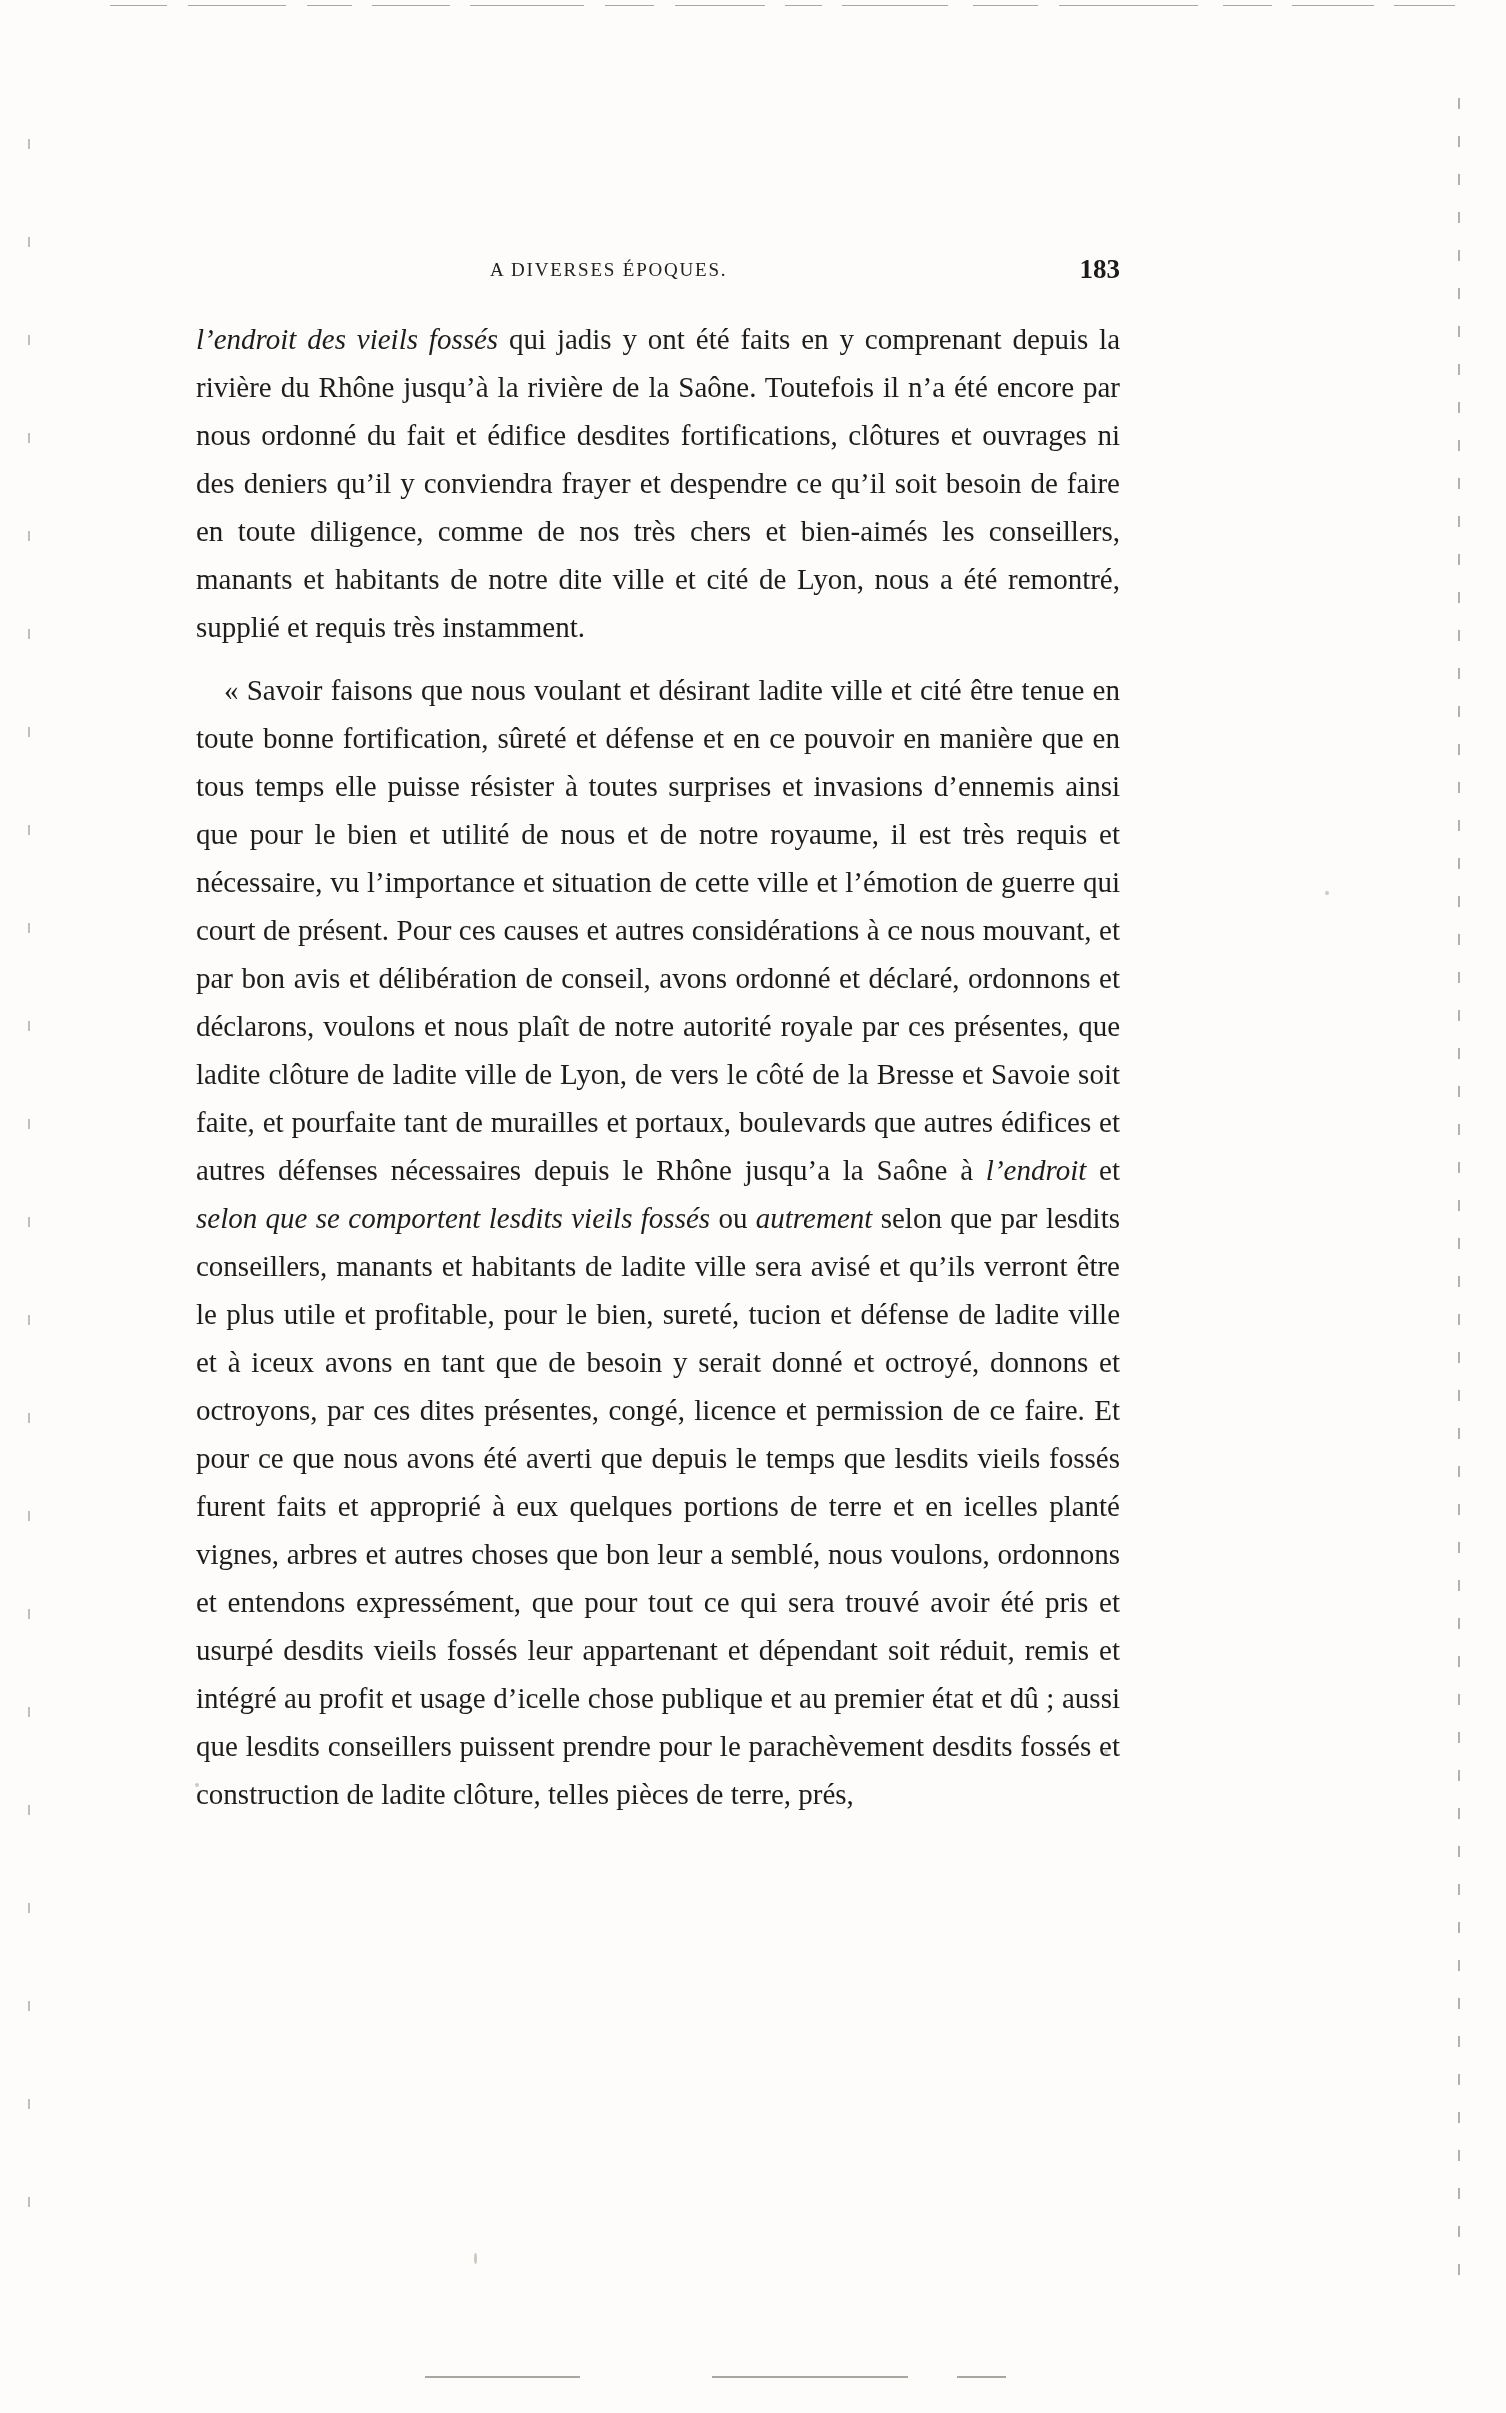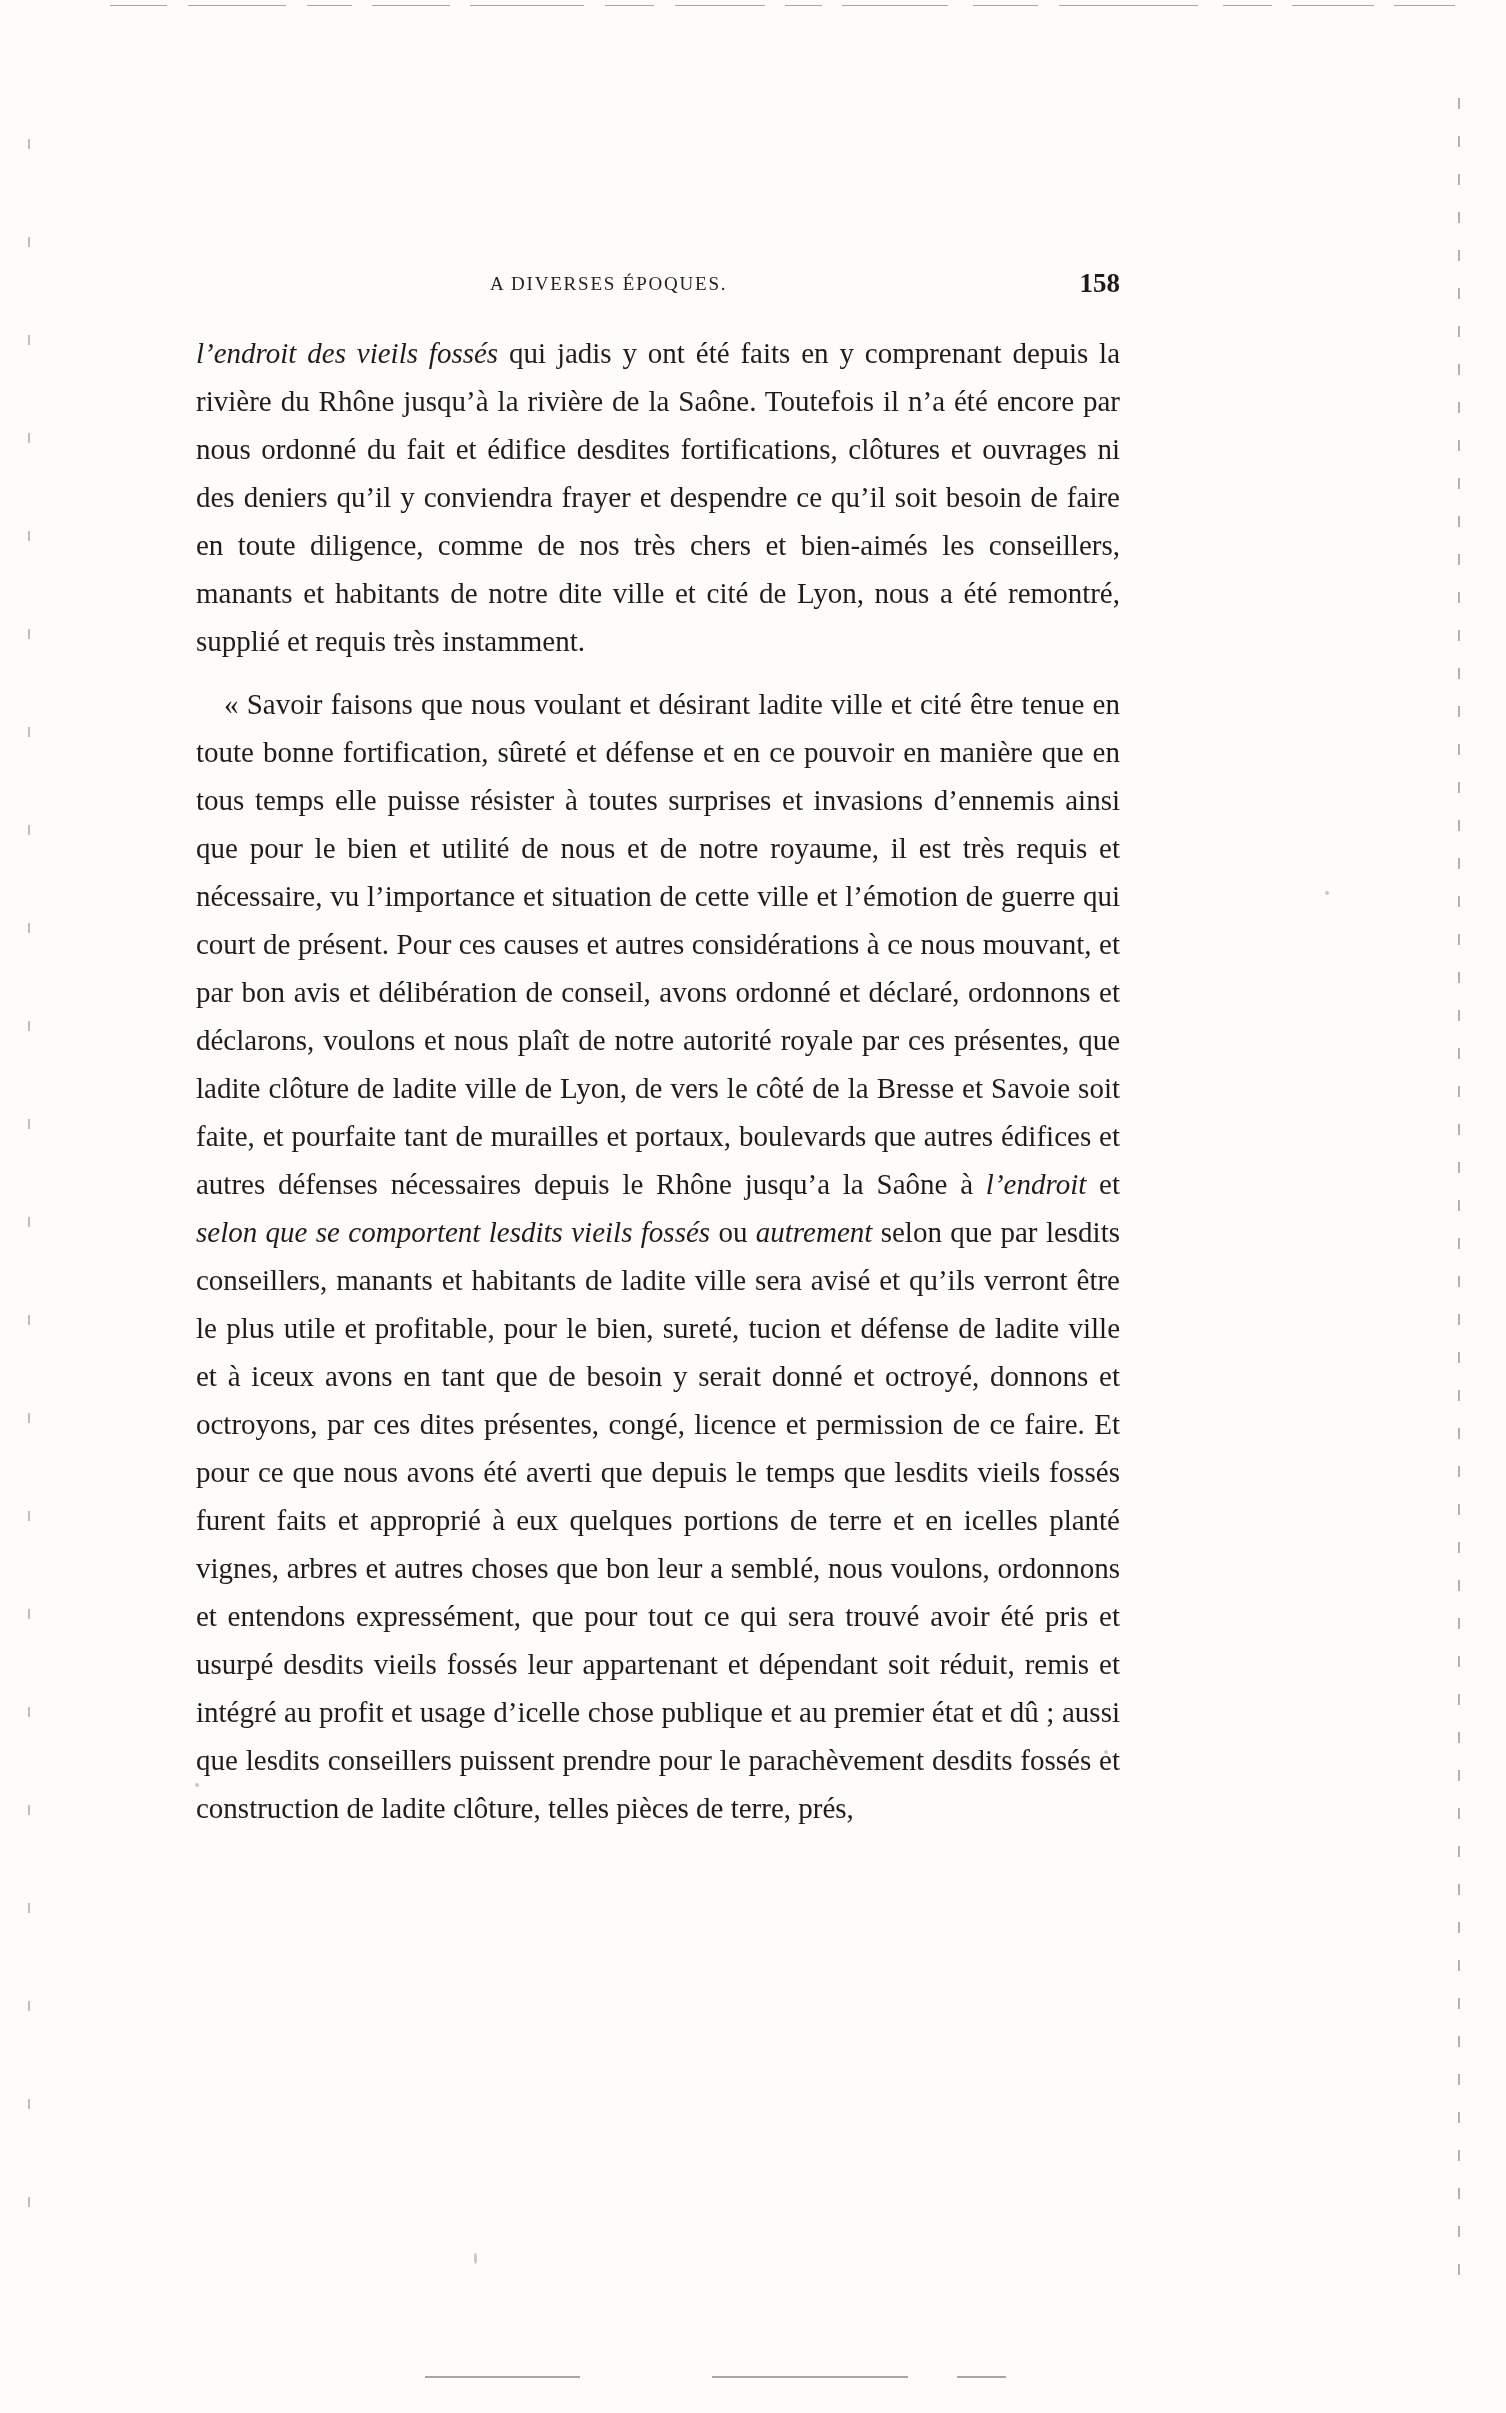--- a/index.html
+++ b/index.html
@@ -19,21 +19,21 @@
   
   .page {
     position: absolute;
     inset: 0;
     background: #fdfcfa;
   }
 
   .page-inner {
     position: absolute;
     left: 196px;
-    top: 268px;
+    top: 254px;
     width: 924px;
   }
 
   
   .running-head {
     position: relative;
     height: 43px;
     margin-bottom: 18px;
   }
   .running-title {
@@ -150,21 +150,21 @@
 
   <div class="speck" style="left:1325px; top:891px; width:4.1px; height:4.1px;"></div>
   <div class="speck" style="left:1104px; top:1750px; width:4.1px; height:4.1px;"></div>
   <div class="speck" style="left:195px; top:1783px; width:4.1px; height:4.1px;"></div>
   <div class="speck" style="left:474px; top:2253px; width:3.3px; height:11.4px;"></div>
 
   <div class="page-inner">
 
     <div class="running-head">
       <div class="running-title">A DIVERSES ÉPOQUES.</div>
-      <div class="folio">158</div>
+      <div class="folio">183</div>
     </div>
 
     <div id="body-text">
         <div class="para"><span class="it">l’endroit des vieils fossés </span><span>qui jadis y ont été faits en y comprenant depuis la rivière du Rhône jusqu’à la rivière de la Saône. Toutefois il n’a été encore par nous ordonné du fait et édifice desdites fortifications, clôtures et ouvrages ni des deniers qu’il y conviendra frayer et despendre ce qu’il soit besoin de faire en toute diligence, comme de nos très chers et bien-aimés les conseillers, manants et habitants de notre dite ville et cité de Lyon, nous a été remontré, supplié et requis très instamment.</span></div>
         <div class="para indent"><span>« Savoir faisons que nous voulant et désirant ladite ville et cité être tenue en toute bonne fortification, sûreté et défense et en ce pouvoir en manière que en tous temps elle puisse résister à toutes surprises et invasions d’ennemis ainsi que pour le bien et utilité de nous et de notre royaume, il est très requis et nécessaire, vu l’importance et situation de cette ville et l’émotion de guerre qui court de présent. Pour ces causes et autres considérations à ce nous mouvant, et par bon avis et délibération de conseil, avons ordonné et déclaré, ordonnons et déclarons, voulons et nous plaît de notre autorité royale par ces présentes, que ladite clôture de ladite ville de Lyon, de vers le côté de la Bresse et Savoie soit faite, et pourfaite tant de murailles et portaux, boulevards que autres édifices et autres défenses nécessaires depuis le Rhône jusqu’a la Saône à </span><span class="it">l’endroit</span><span> et </span><span class="it">selon que se comportent lesdits vieils fossés</span><span> ou </span><span class="it">autrement</span><span> selon que par lesdits conseillers, manants et habitants de ladite ville sera avisé et qu’ils verront être le plus utile et profitable, pour le bien, sureté, tucion et défense de ladite ville et à iceux avons en tant que de besoin y serait donné et octroyé, donnons et octroyons, par ces dites présentes, congé, licence et permission de ce faire. Et pour ce que nous avons été averti que depuis le temps que lesdits vieils fossés furent faits et approprié à eux quelques portions de terre et en icelles planté vignes, arbres et autres choses que bon leur a semblé, nous voulons, ordonnons et entendons expressément, que pour tout ce qui sera trouvé avoir été pris et usurpé desdits vieils fossés leur appartenant et dépendant soit réduit, remis et intégré au profit et usage d’icelle chose publique et au premier état et dû ; aussi que lesdits conseillers puissent prendre pour le parachèvement desdits fossés et construction de ladite clôture, telles pièces de terre, prés,</span></div>
       </div>
 
   </div>
 </div>
 

